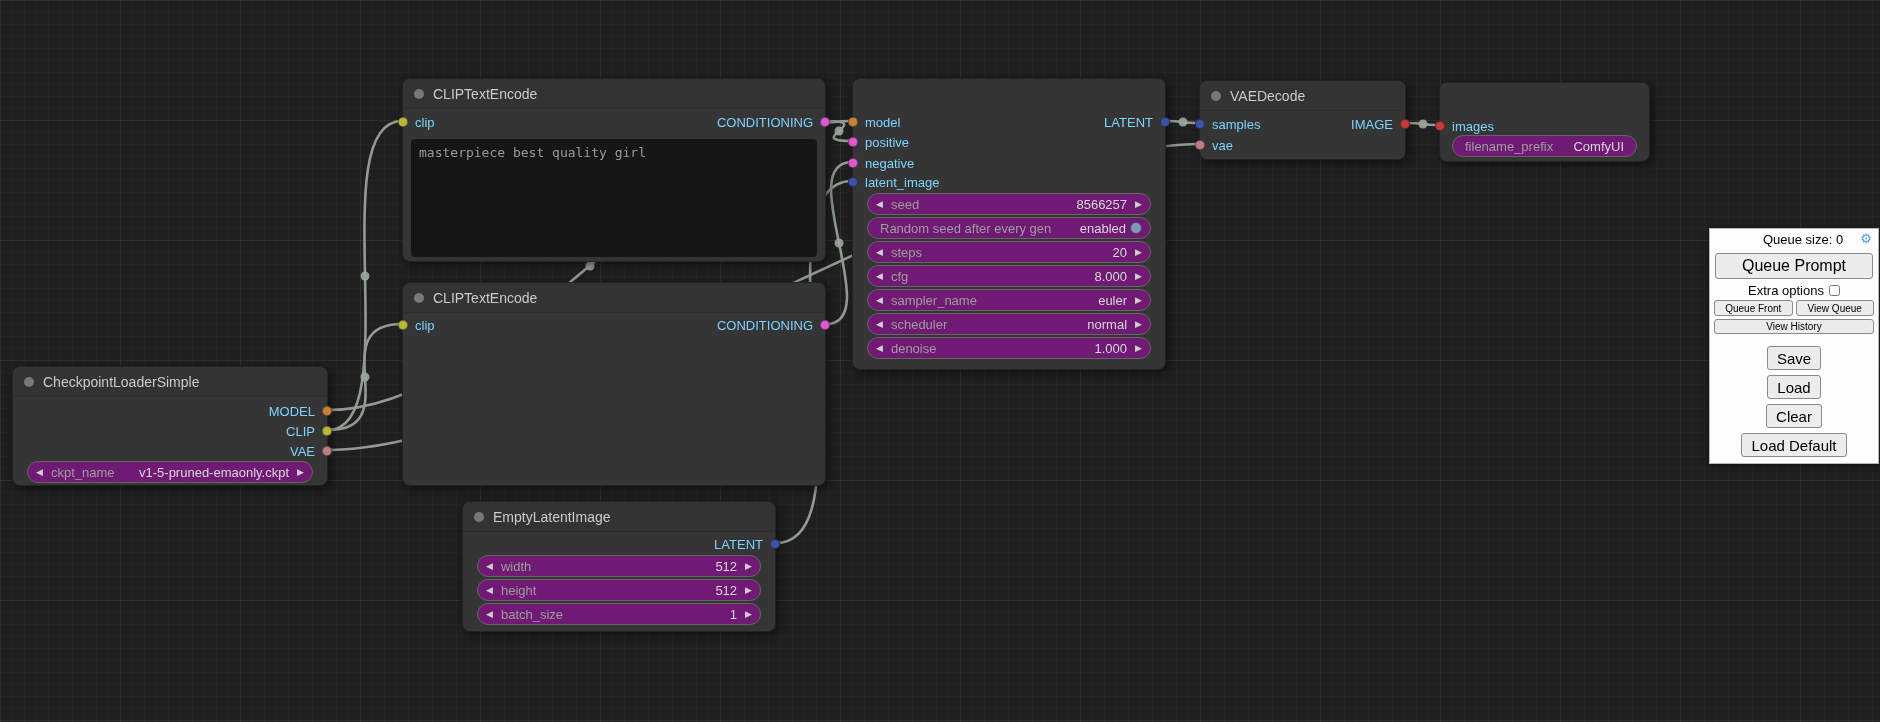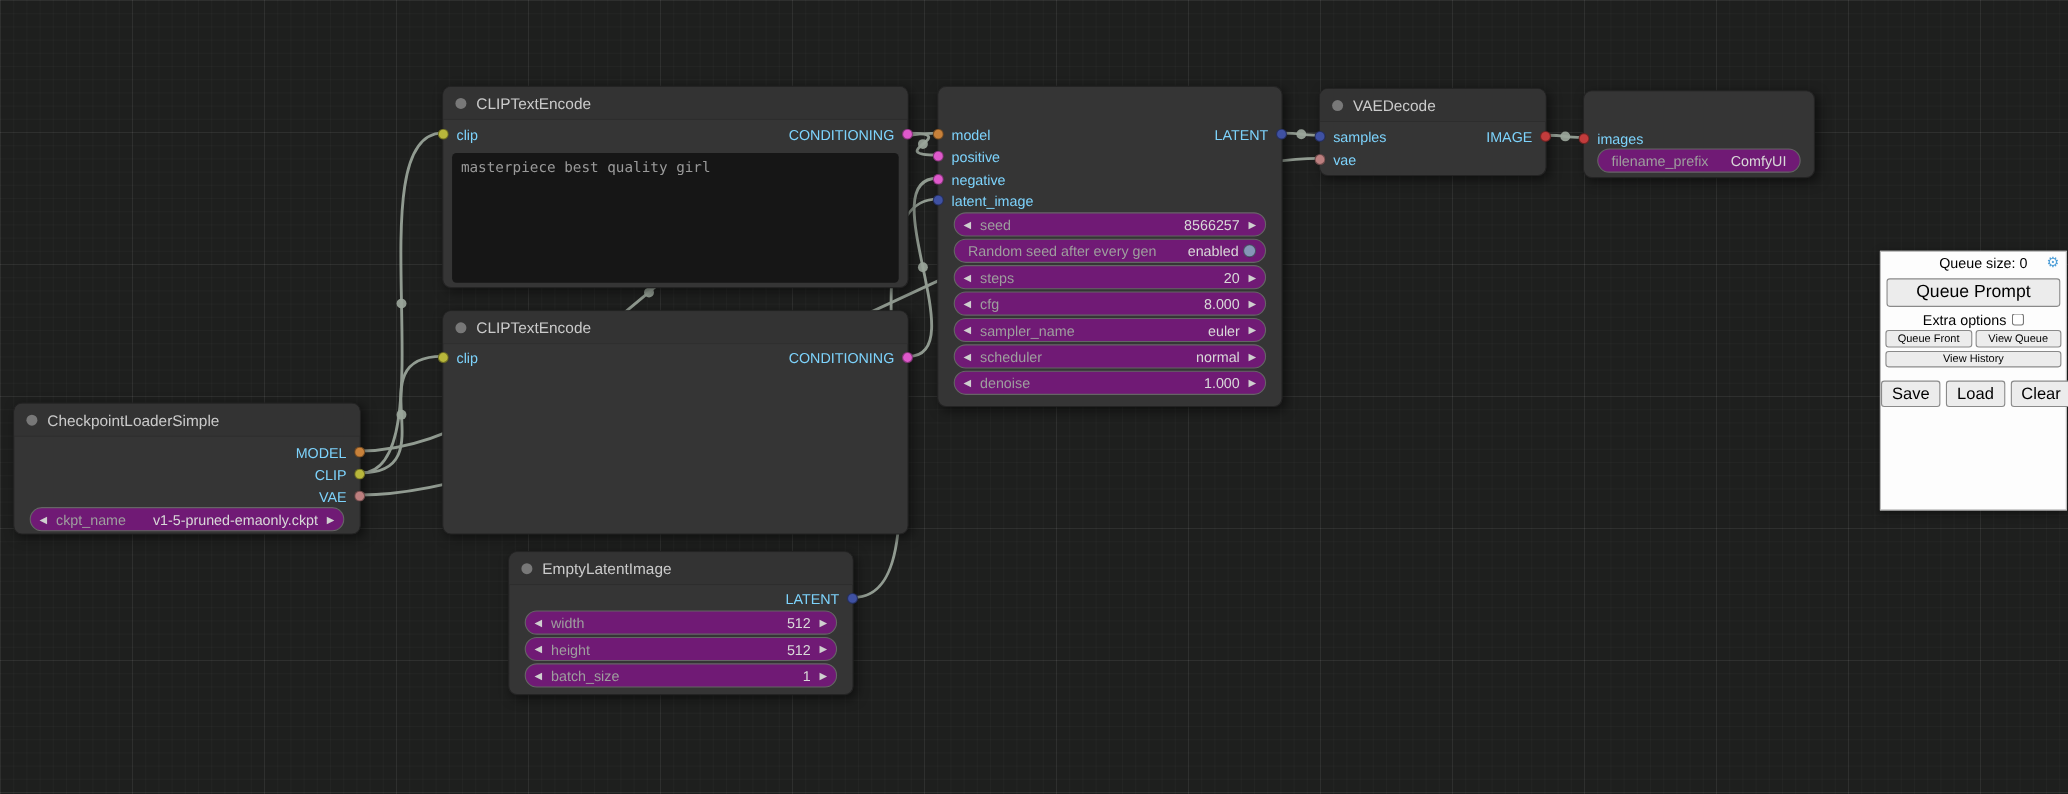--- a/index.html
+++ b/index.html
@@ -76,21 +76,21 @@
                display:flex; justify-content:center; align-items:flex-start; font-size:13px; }
   .gear { position:absolute; right:0; top:0; font-size:13px; color:#4f9fd8; cursor:pointer; line-height:1; }
   .qp { position:absolute; top:24px; left:5px; right:5px; height:26px; font-size:16px; }
   .extra { position:absolute; top:53px; left:0; right:0; height:16px;
            display:flex; justify-content:center; align-items:center; gap:5px; font-size:13px; }
   .extra input { width:11px; height:11px; }
   .qrow { position:absolute; top:71px; left:4px; right:4px; height:16px; display:flex; gap:3px; }
   .qrow button { flex:1; font-size:10px; padding:0; }
   .vh { position:absolute; top:90px; left:4px; right:4px; height:15px; font-size:10px; }
   .stack { position:absolute; top:117px; left:0; right:0;
-           display:flex; flex-direction:row; align-items:center; gap:5px; }
+           display:flex; flex-direction:column; align-items:center; gap:5px; }
   .stack button { height:24px; font-size:15px; padding:0 9px; }
 </style>
 </head>
 <body>
 
 <svg class="links" width="1880" height="722" viewBox="0 0 1880 722">
   <g fill="none" stroke="var(--link-color)" stroke-width="2.6" opacity="0.92">
     <path d="M328 410 C 508 410 672 121 852 121"></path>
     <path d="M328 430 C 408 430 322 121 402 121"></path>
     <path d="M328 430 C 408 430 322 324 402 324"></path>

